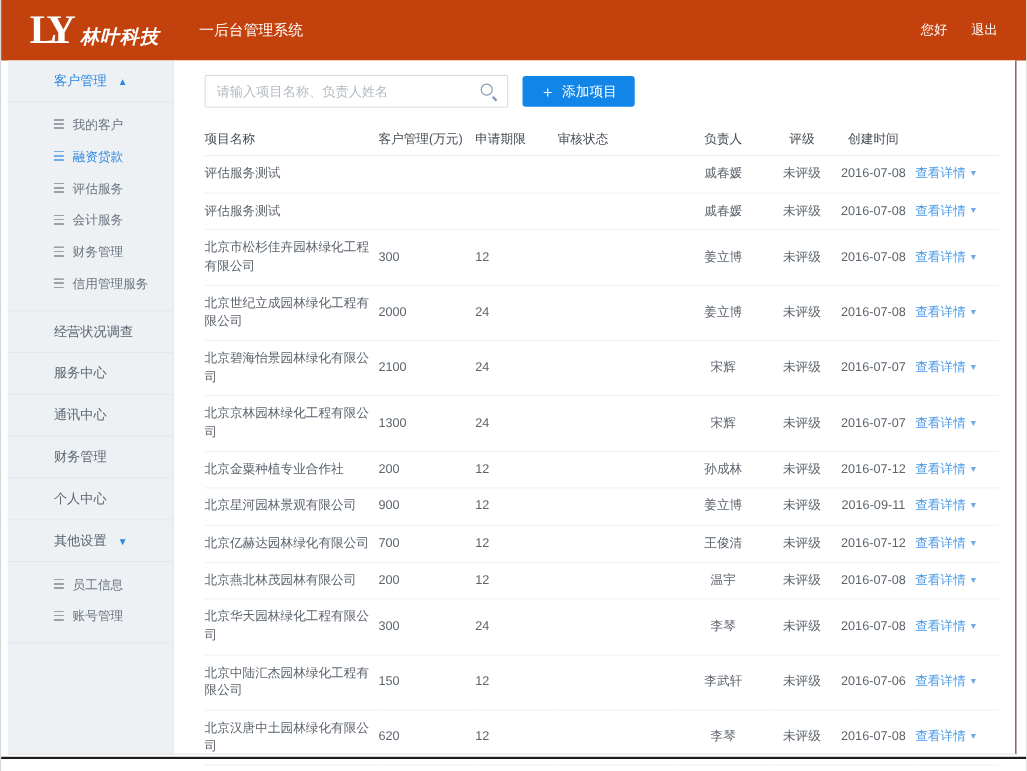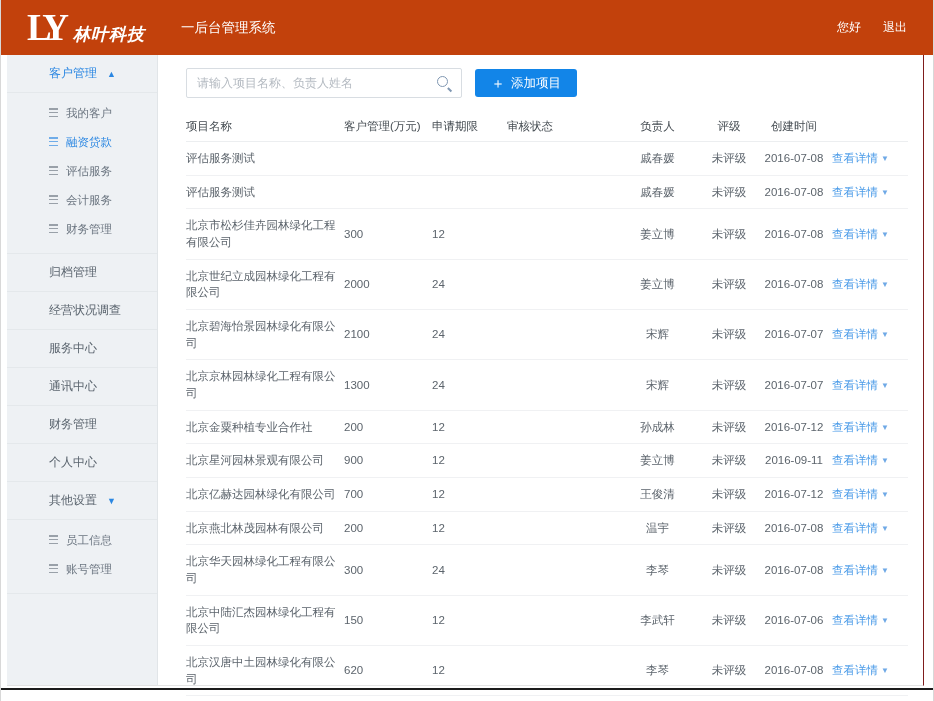--- a/index.html
+++ b/index.html
@@ -135,23 +135,24 @@
           <span>评估服务</span>
         </div>
         <div class="side-sub">
           <span class="coins-icon"></span>
           <span>会计服务</span>
         </div>
         <div class="side-sub">
           <span class="coins-icon"></span>
           <span>财务管理</span>
         </div>
-      </div>
-      <div class="side-item">
-        <span>归档管理</span>
+        <div class="side-sub">
+          <span class="coins-icon"></span>
+          <span>信用管理服务</span>
+        </div>
       </div>
       <div class="side-item">
         <span>经营状况调查</span>
       </div>
       <div class="side-item">
         <span>服务中心</span>
       </div>
       <div class="side-item">
         <span>通讯中心</span>
       </div>

